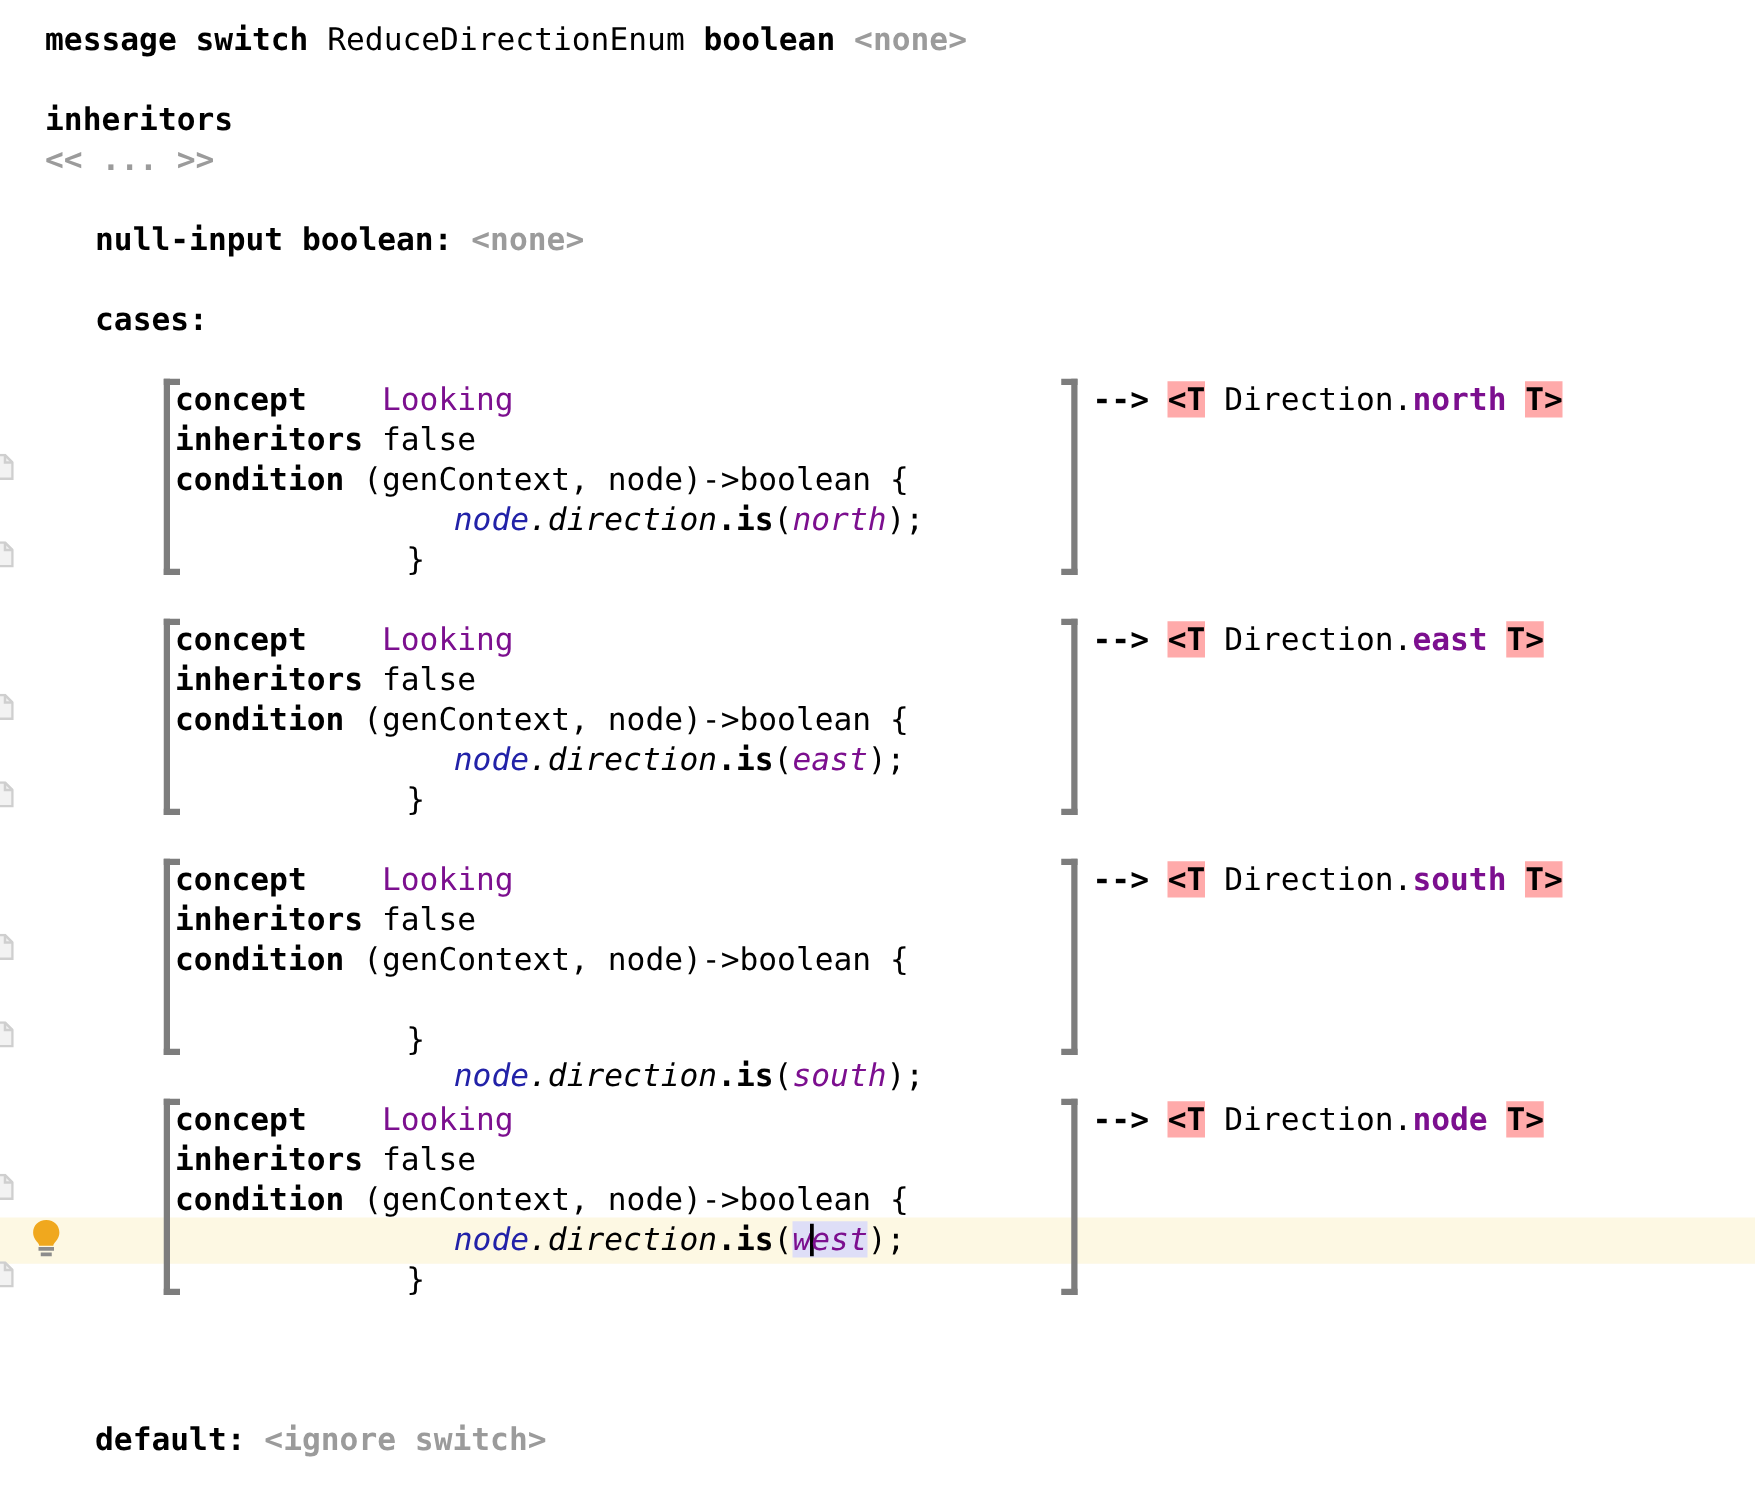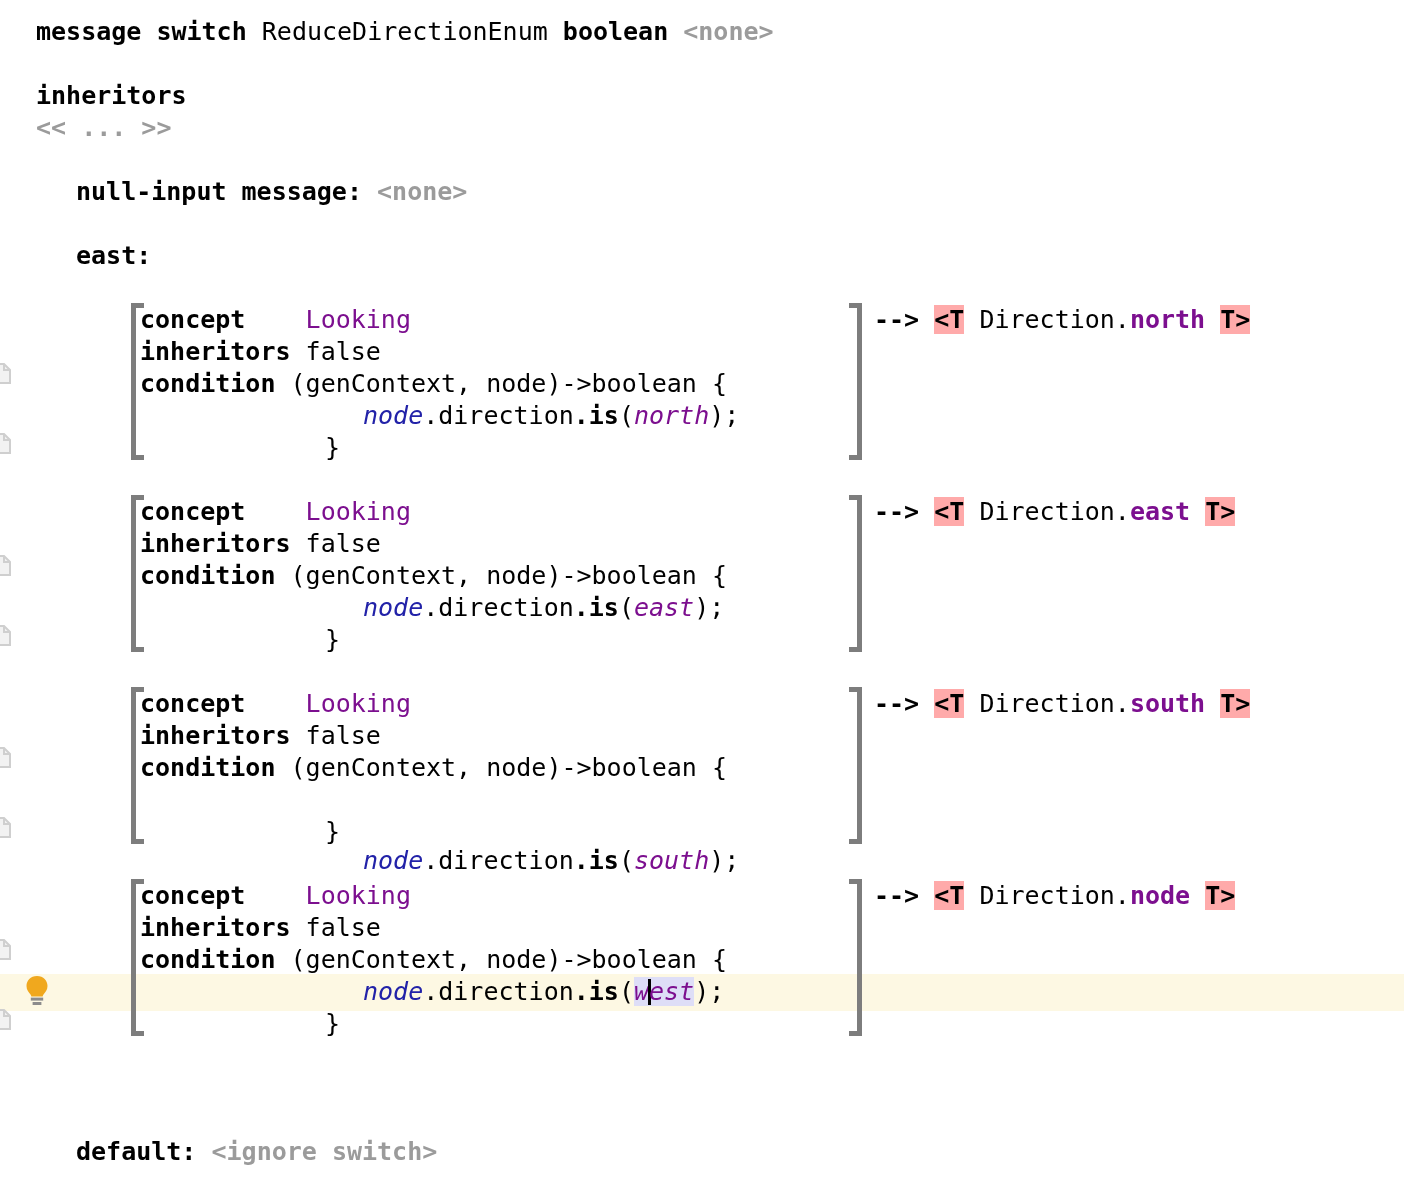--- a/index.html
+++ b/index.html
@@ -54,21 +54,21 @@
     position: absolute;
     white-space: pre;
   }
   .kw     { font-weight: bold; color: #000000; }
   .plain  { color: #000000; }
   .gray   { color: #9b9b9b; font-weight: bold; }
   .purple { color: #7c0f8f; text-align: right; }
   .purple-b { color: #7c0f8f; font-weight: bold; }
   .purple-i { color: #7c0f8f; font-style: italic; }
   .blue-i { color: #2222a8; font-style: italic; }
-  .ital   { color: #000000; text-align: center; }
+  .ital   { font-style: italic; color: #000000; text-align: center; }
   .is-b   { font-weight: bold; color: #000000; }
 
   .hl-pink {
     background: #ffaaaa;
     font-weight: bold;
     color: #000000;
   }
   .hl-sel {
     background: #dedef7;
   }
@@ -167,23 +167,23 @@
     <rect x="6.8" y="22.6" width="12.4" height="3" fill="#8c8c8c"></rect>
     <rect x="8.6" y="27" width="8.8" height="3" fill="#8c8c8c"></rect>
   </svg>
 </div>
 
 <div class="line" style="left:36px; top:16px;"><span class="kw">message switch</span><span class="plain"> </span><span class="plain">ReduceDirectionEnum</span><span class="plain"> </span><span class="kw">boolean</span><span class="plain"> </span><span class="gray">&lt;none&gt;</span></div>
 
 <div class="line" style="left:36px; top:80px; font-weight:bold;">inheritors</div>
 <div class="line gray" style="left:36px; top:112px;">&lt;&lt; ... &gt;&gt;</div>
 
-<div class="line" style="left:76px; top:176px;"><span class="kw">null-input message:</span><span class="plain"> </span><span class="gray">&lt;none&gt;</span></div>
-
-<div class="line kw" style="left:76px; top:240px;">east:</div>
+<div class="line" style="left:76px; top:176px;"><span class="kw">null-input boolean:</span><span class="plain"> </span><span class="gray">&lt;none&gt;</span></div>
+
+<div class="line kw" style="left:76px; top:240px;">cases:</div>
 
 <div class="bracket left" style="left:131px; top:303px; width:13px; height:157px;">
   <div class="bar"></div>
     <div class="serif top"></div>
     <div class="serif bottom"></div>
 </div>
 <div class="bracket right" style="left:849px; top:303px; width:13px; height:157px;">
   <div class="bar"></div>
     <div class="serif top"></div>
     <div class="serif bottom"></div>

